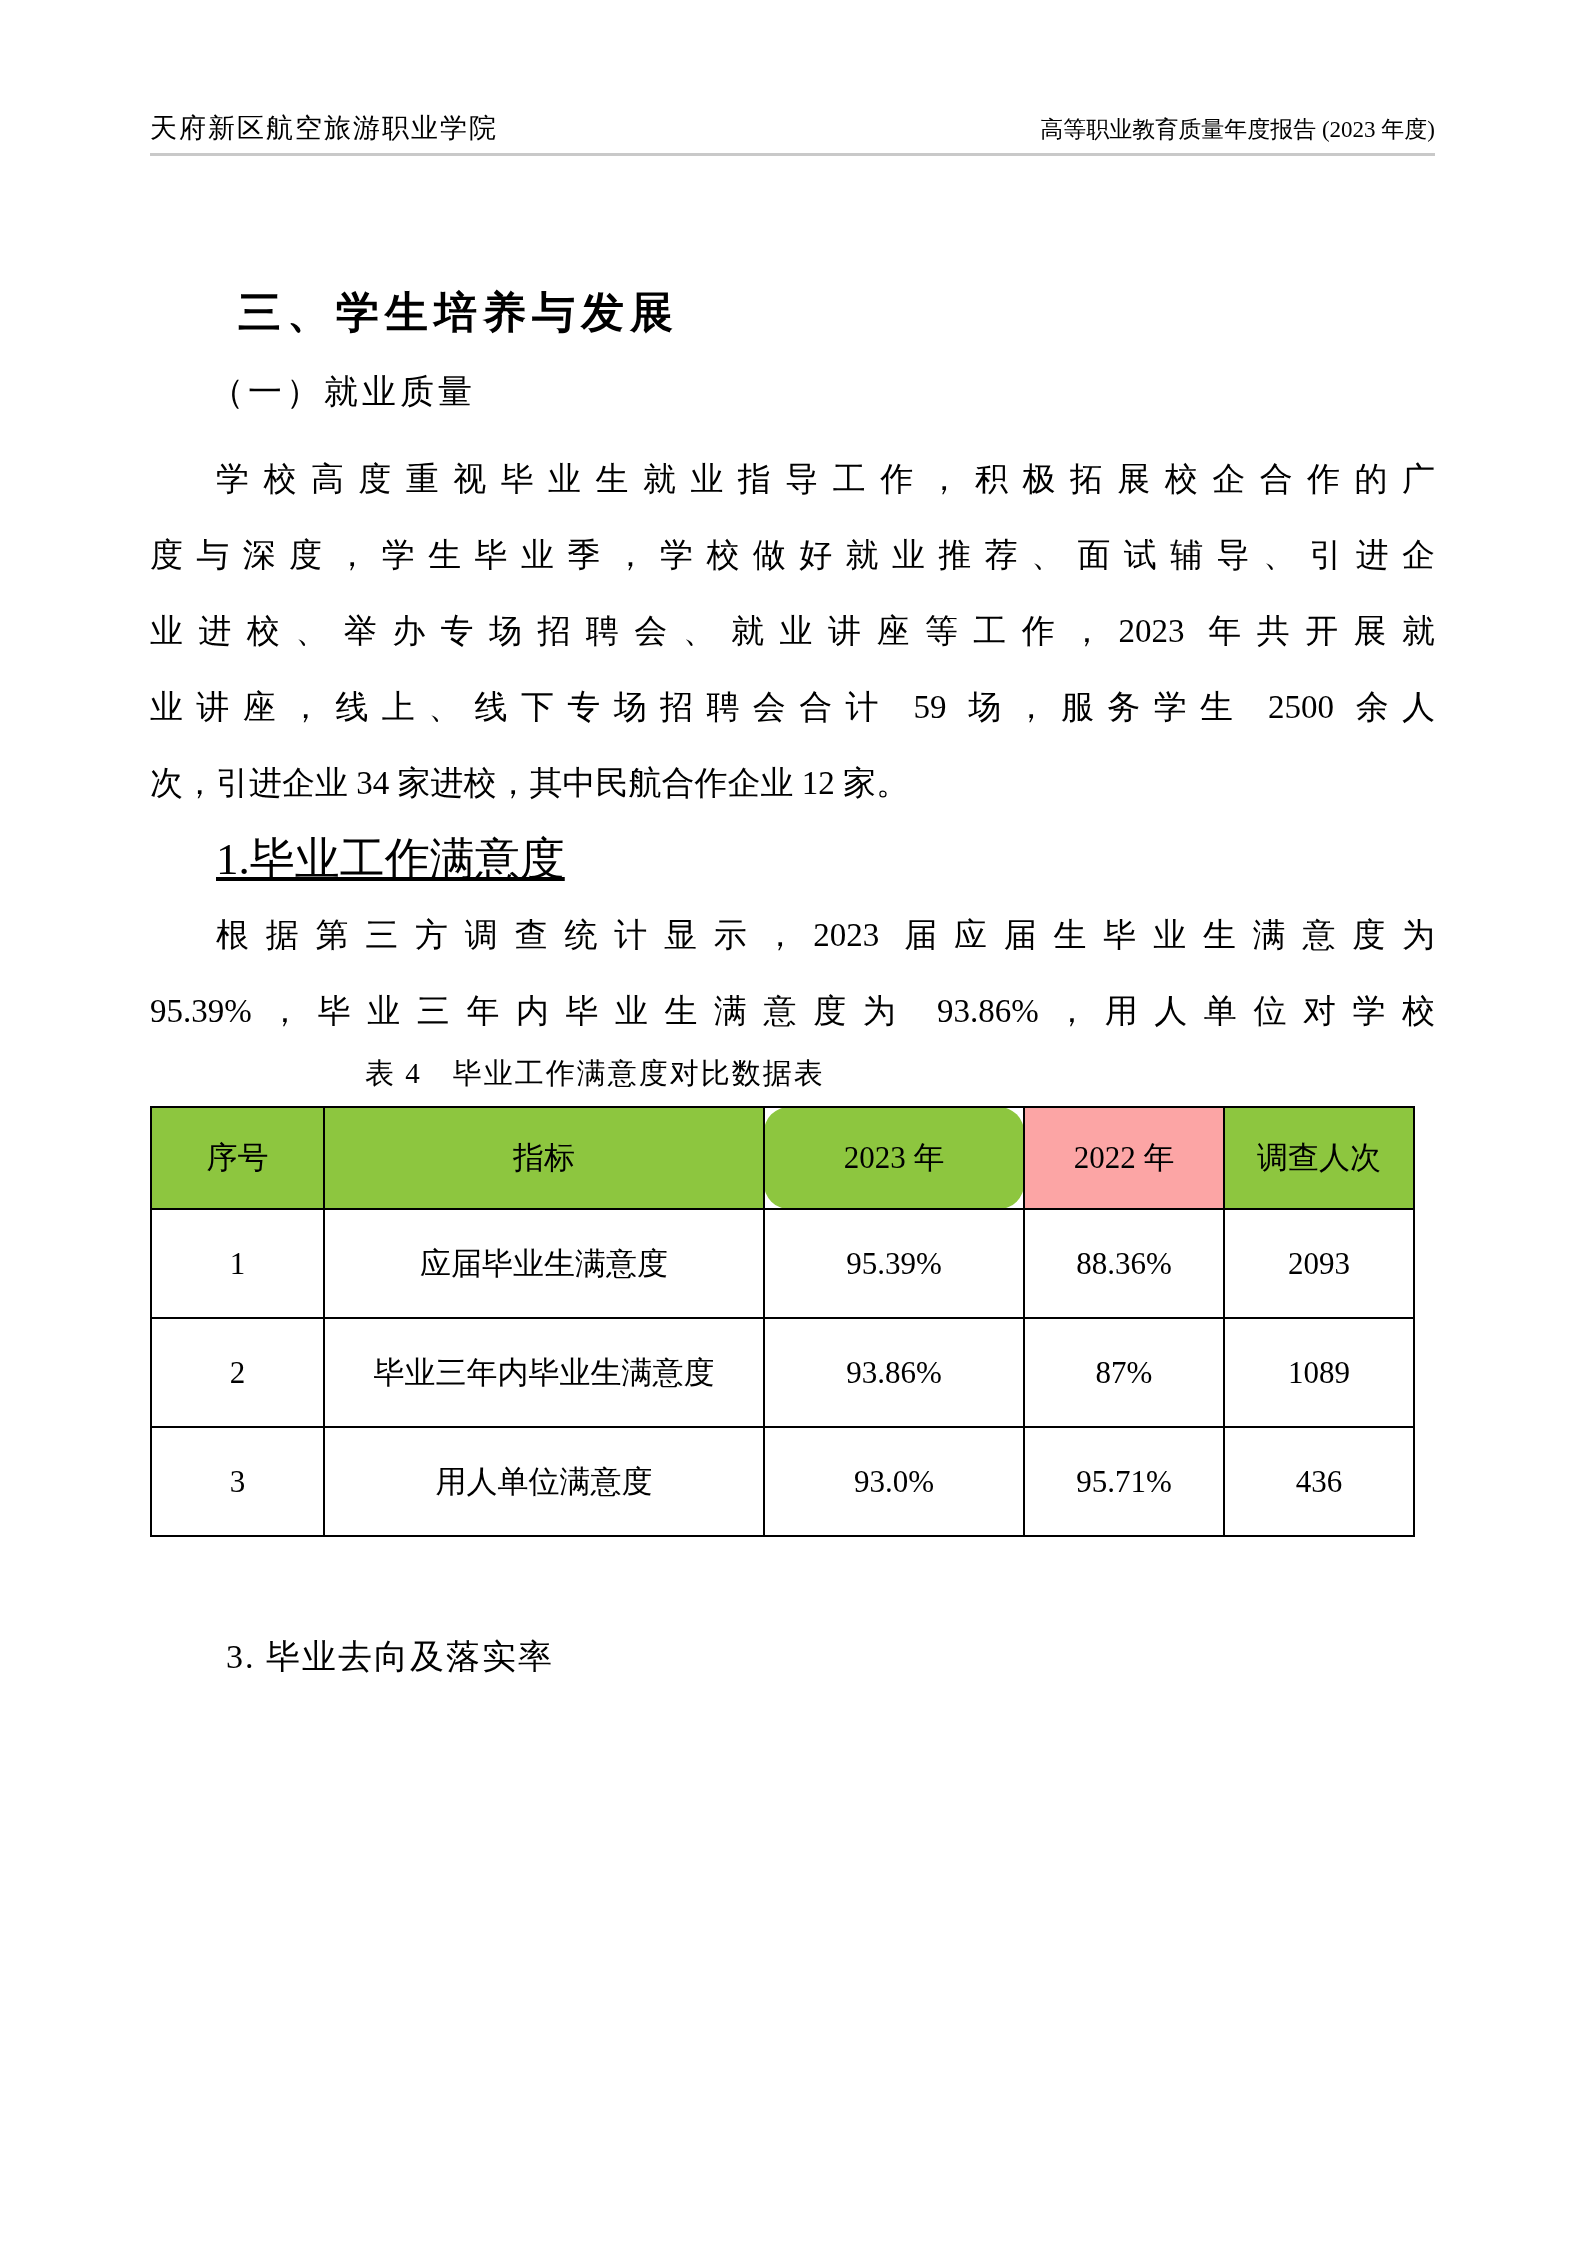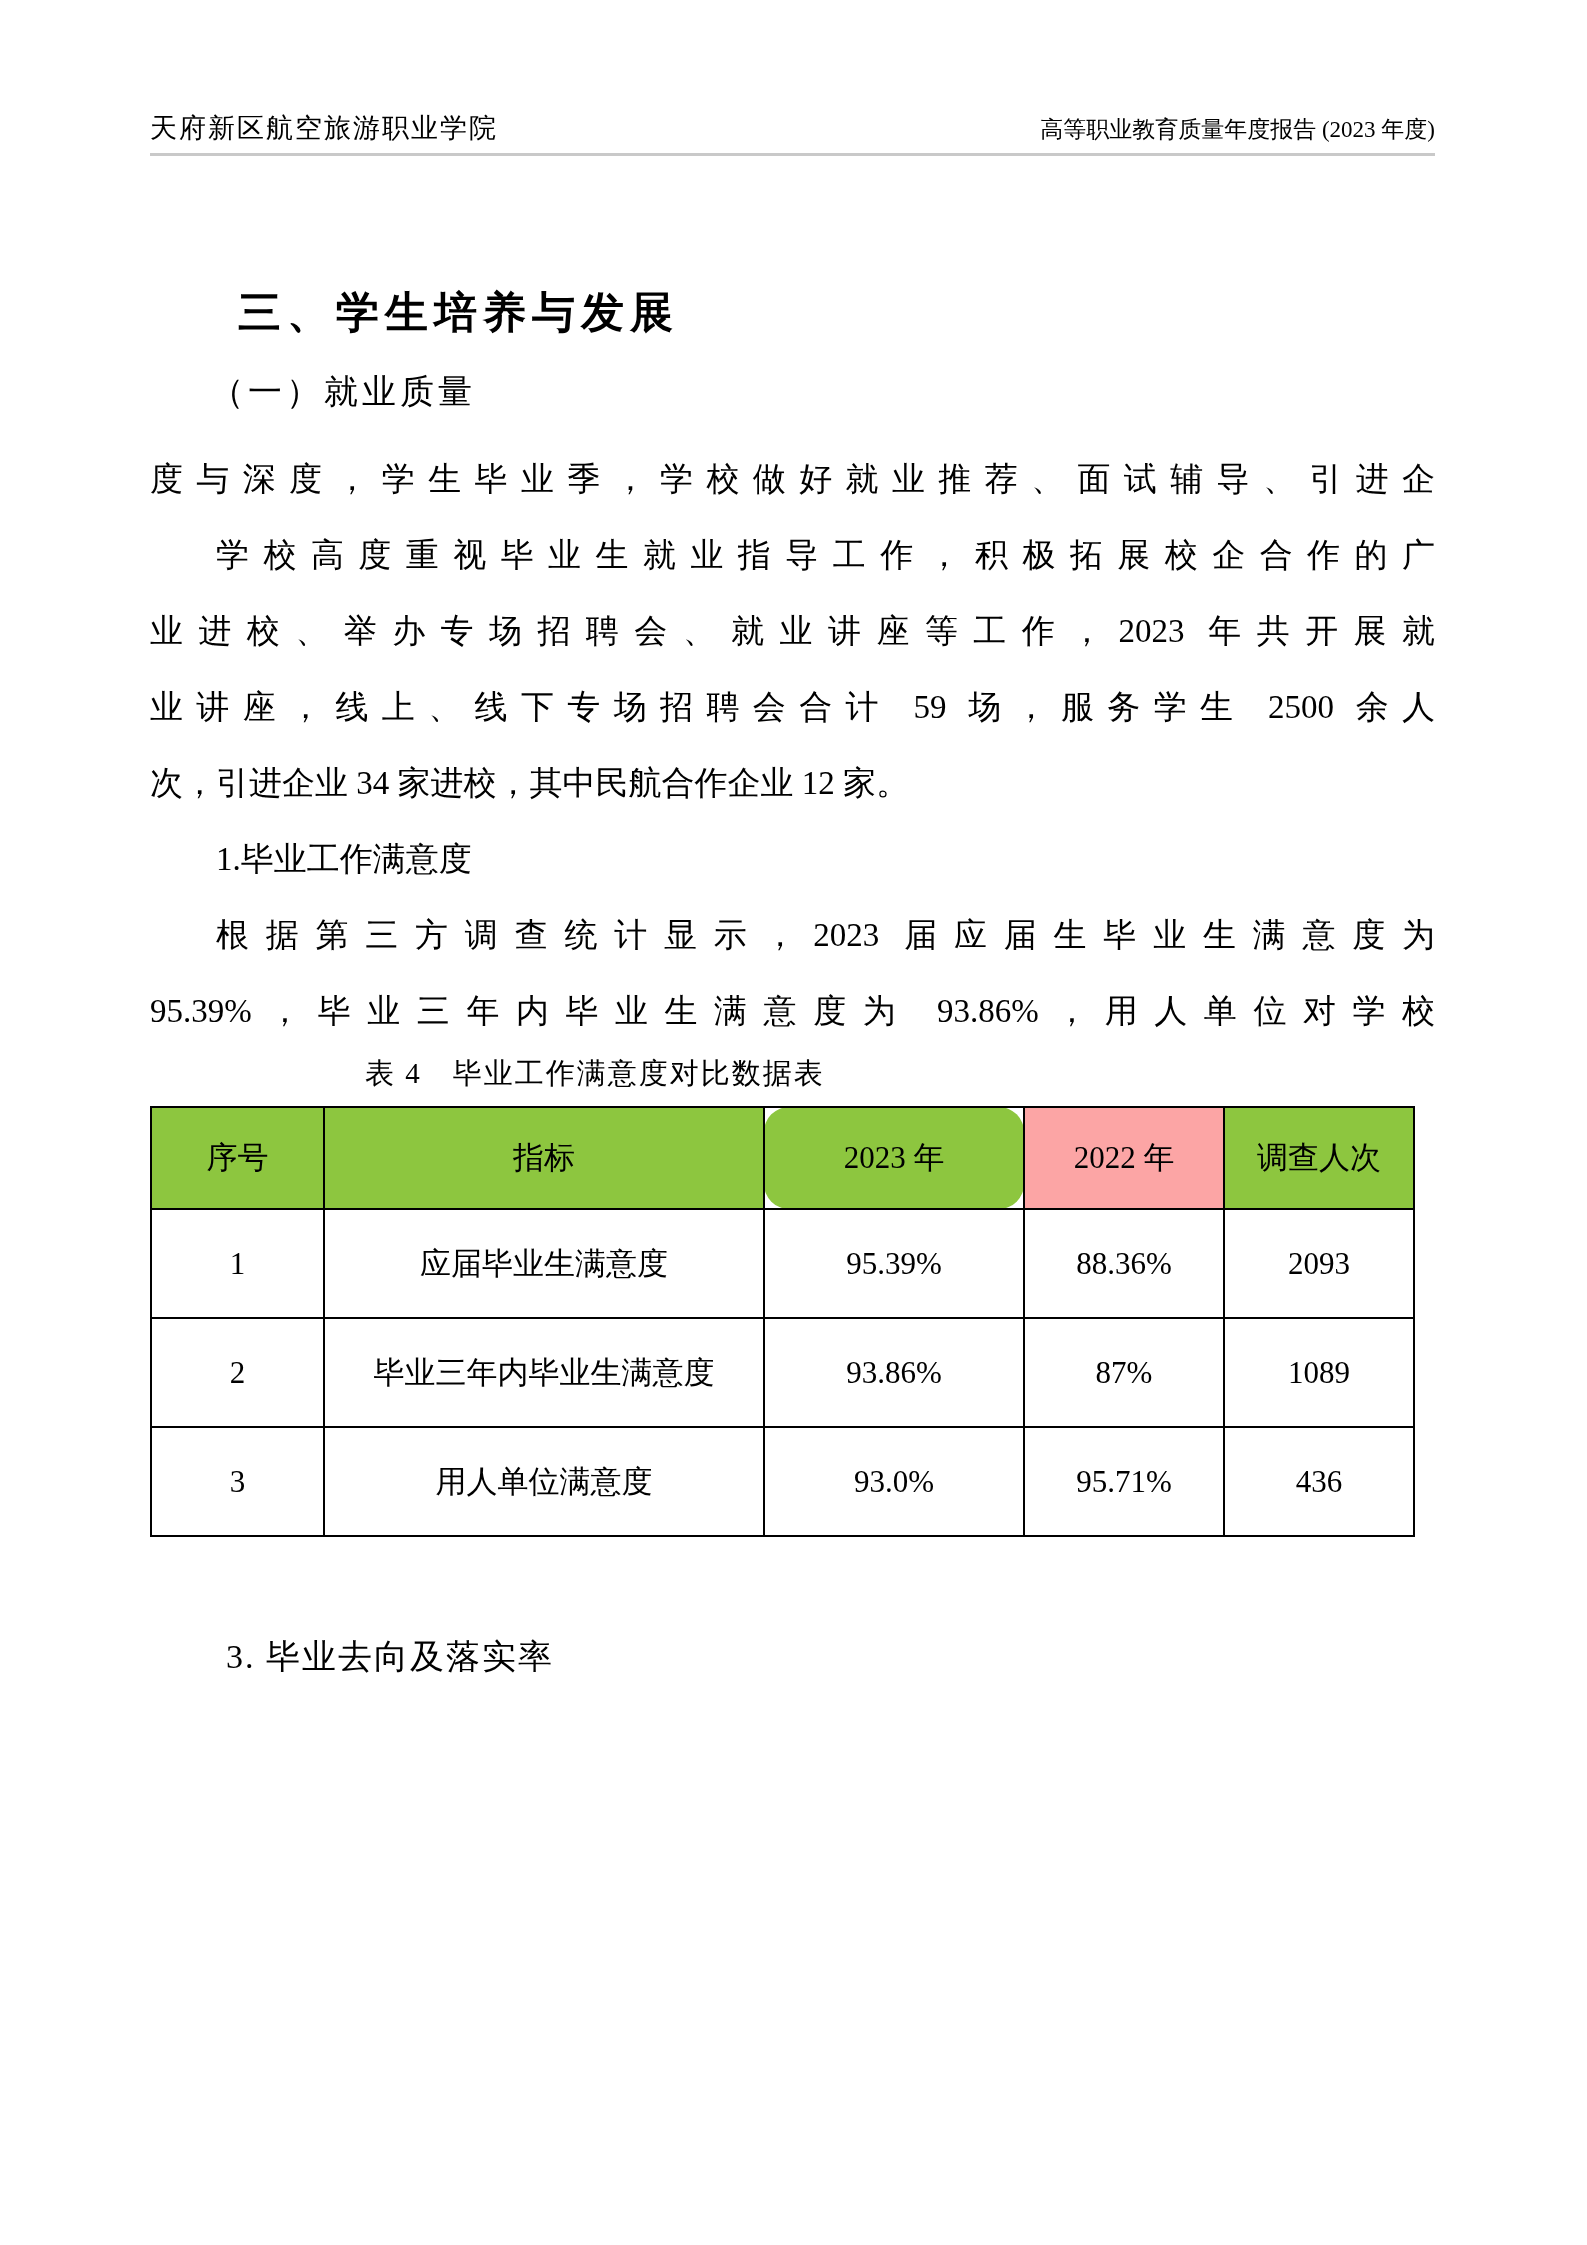--- a/index.html
+++ b/index.html
@@ -70,24 +70,25 @@
     text-align: left;
   }
   .pline.just {
     white-space: normal;
     text-align: justify;
     text-align-last: justify;
   }
   .pline.indent { text-indent: 66px; }
   .para1 { margin-top: 26px; }
   .sub-title {
-    font-size: 33px;
+    font-size: 45px;
     line-height: 76px;
     height: 76px;
     text-indent: 66px;
+    text-decoration: underline;
   }
   .caption {
     margin-top: 4px;
     font-size: 29px;
     line-height: 40px;
     padding-left: 215px;
     letter-spacing: 2px;
   }
   
   table.sat-table {
@@ -140,22 +141,22 @@
   </div>
   <div class="header-rule"></div>
 
   <div class="content">
 
     <h1 class="section-title">三、学生培养与发展</h1>
 
     <h2 class="subsection-title">（一）就业质量</h2>
 
     <div class="para para1">
+      <div class="pline just indent">学校高度重视毕业生就业指导工作，积极拓展校企合作的广</div>
       <div class="pline just">度与深度，学生毕业季，学校做好就业推荐、面试辅导、引进企</div>
-      <div class="pline just indent">学校高度重视毕业生就业指导工作，积极拓展校企合作的广</div>
       <div class="pline just">业进校、举办专场招聘会、就业讲座等工作，2023 年共开展就</div>
       <div class="pline just">业讲座，线上、线下专场招聘会合计 59 场，服务学生 2500 余人</div>
       <div class="pline">次，引进企业 34 家进校，其中民航合作企业 12 家。</div>
     </div>
 
     <div class="sub-title">1.毕业工作满意度</div>
 
     <div class="para">
       <div class="pline just indent">根据第三方调查统计显示，2023 届应届生毕业生满意度为</div>
       <div class="pline just">95.39%，毕业三年内毕业生满意度为 93.86%，用人单位对学校</div>

